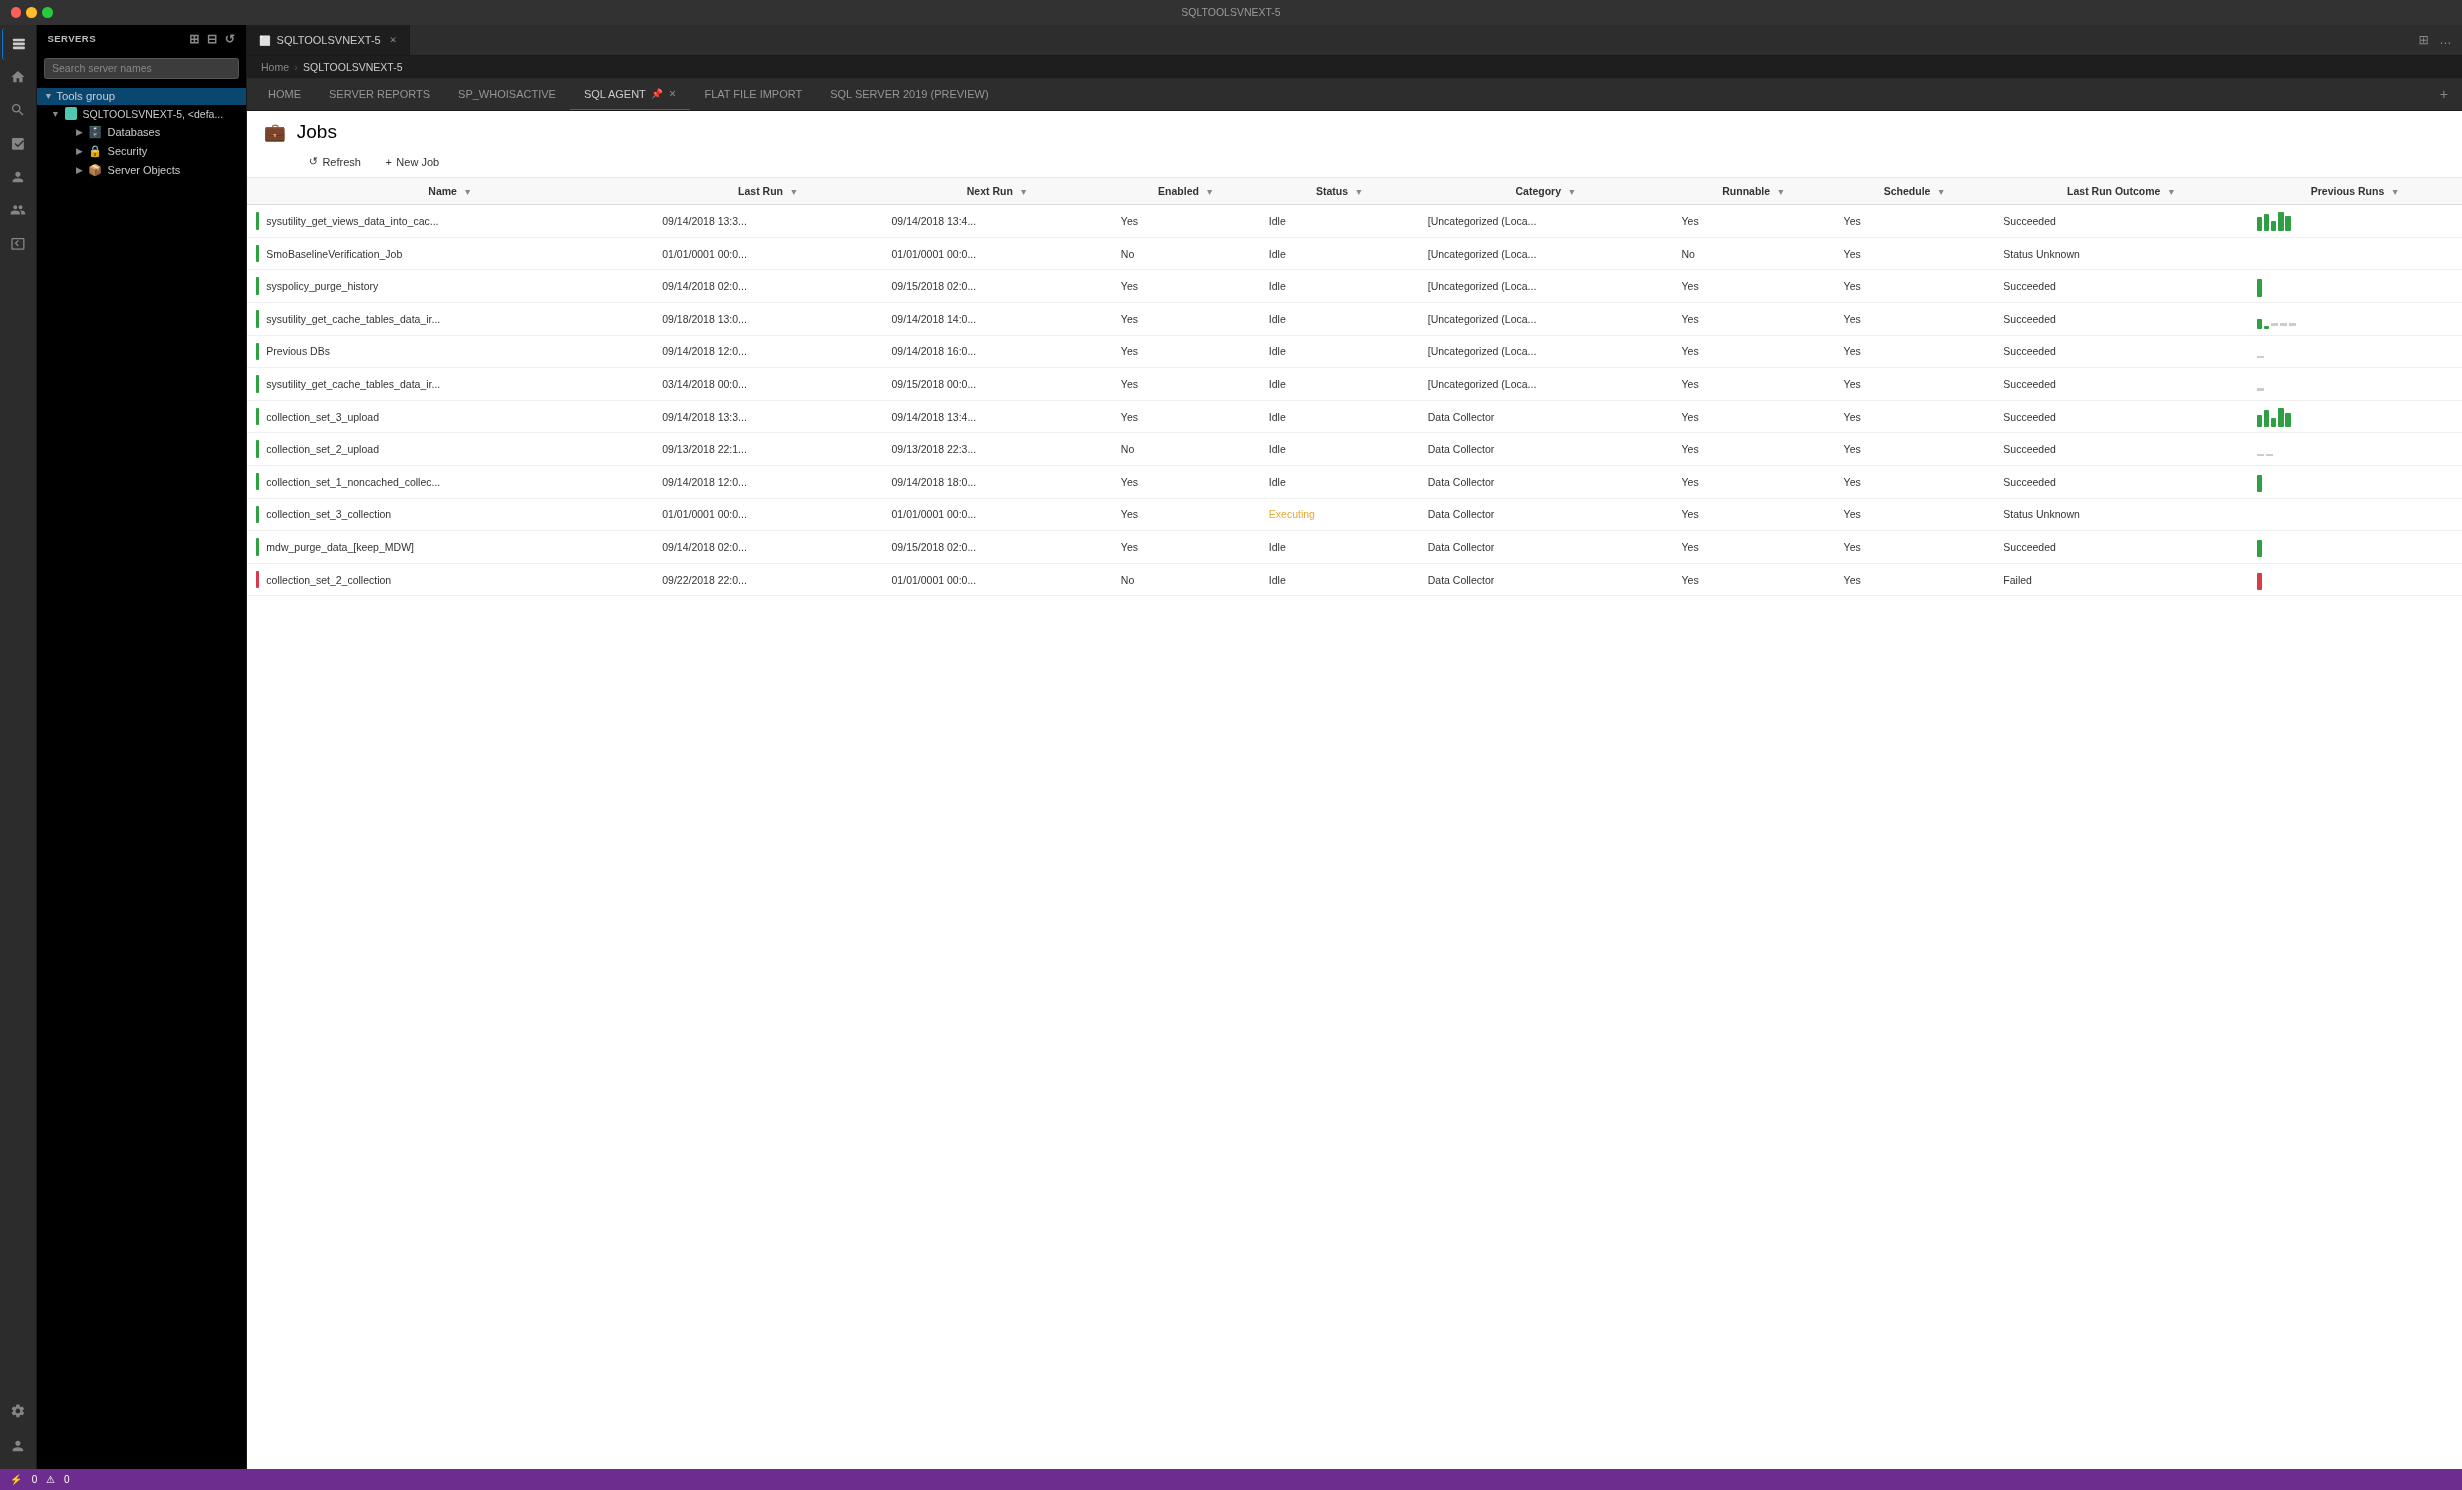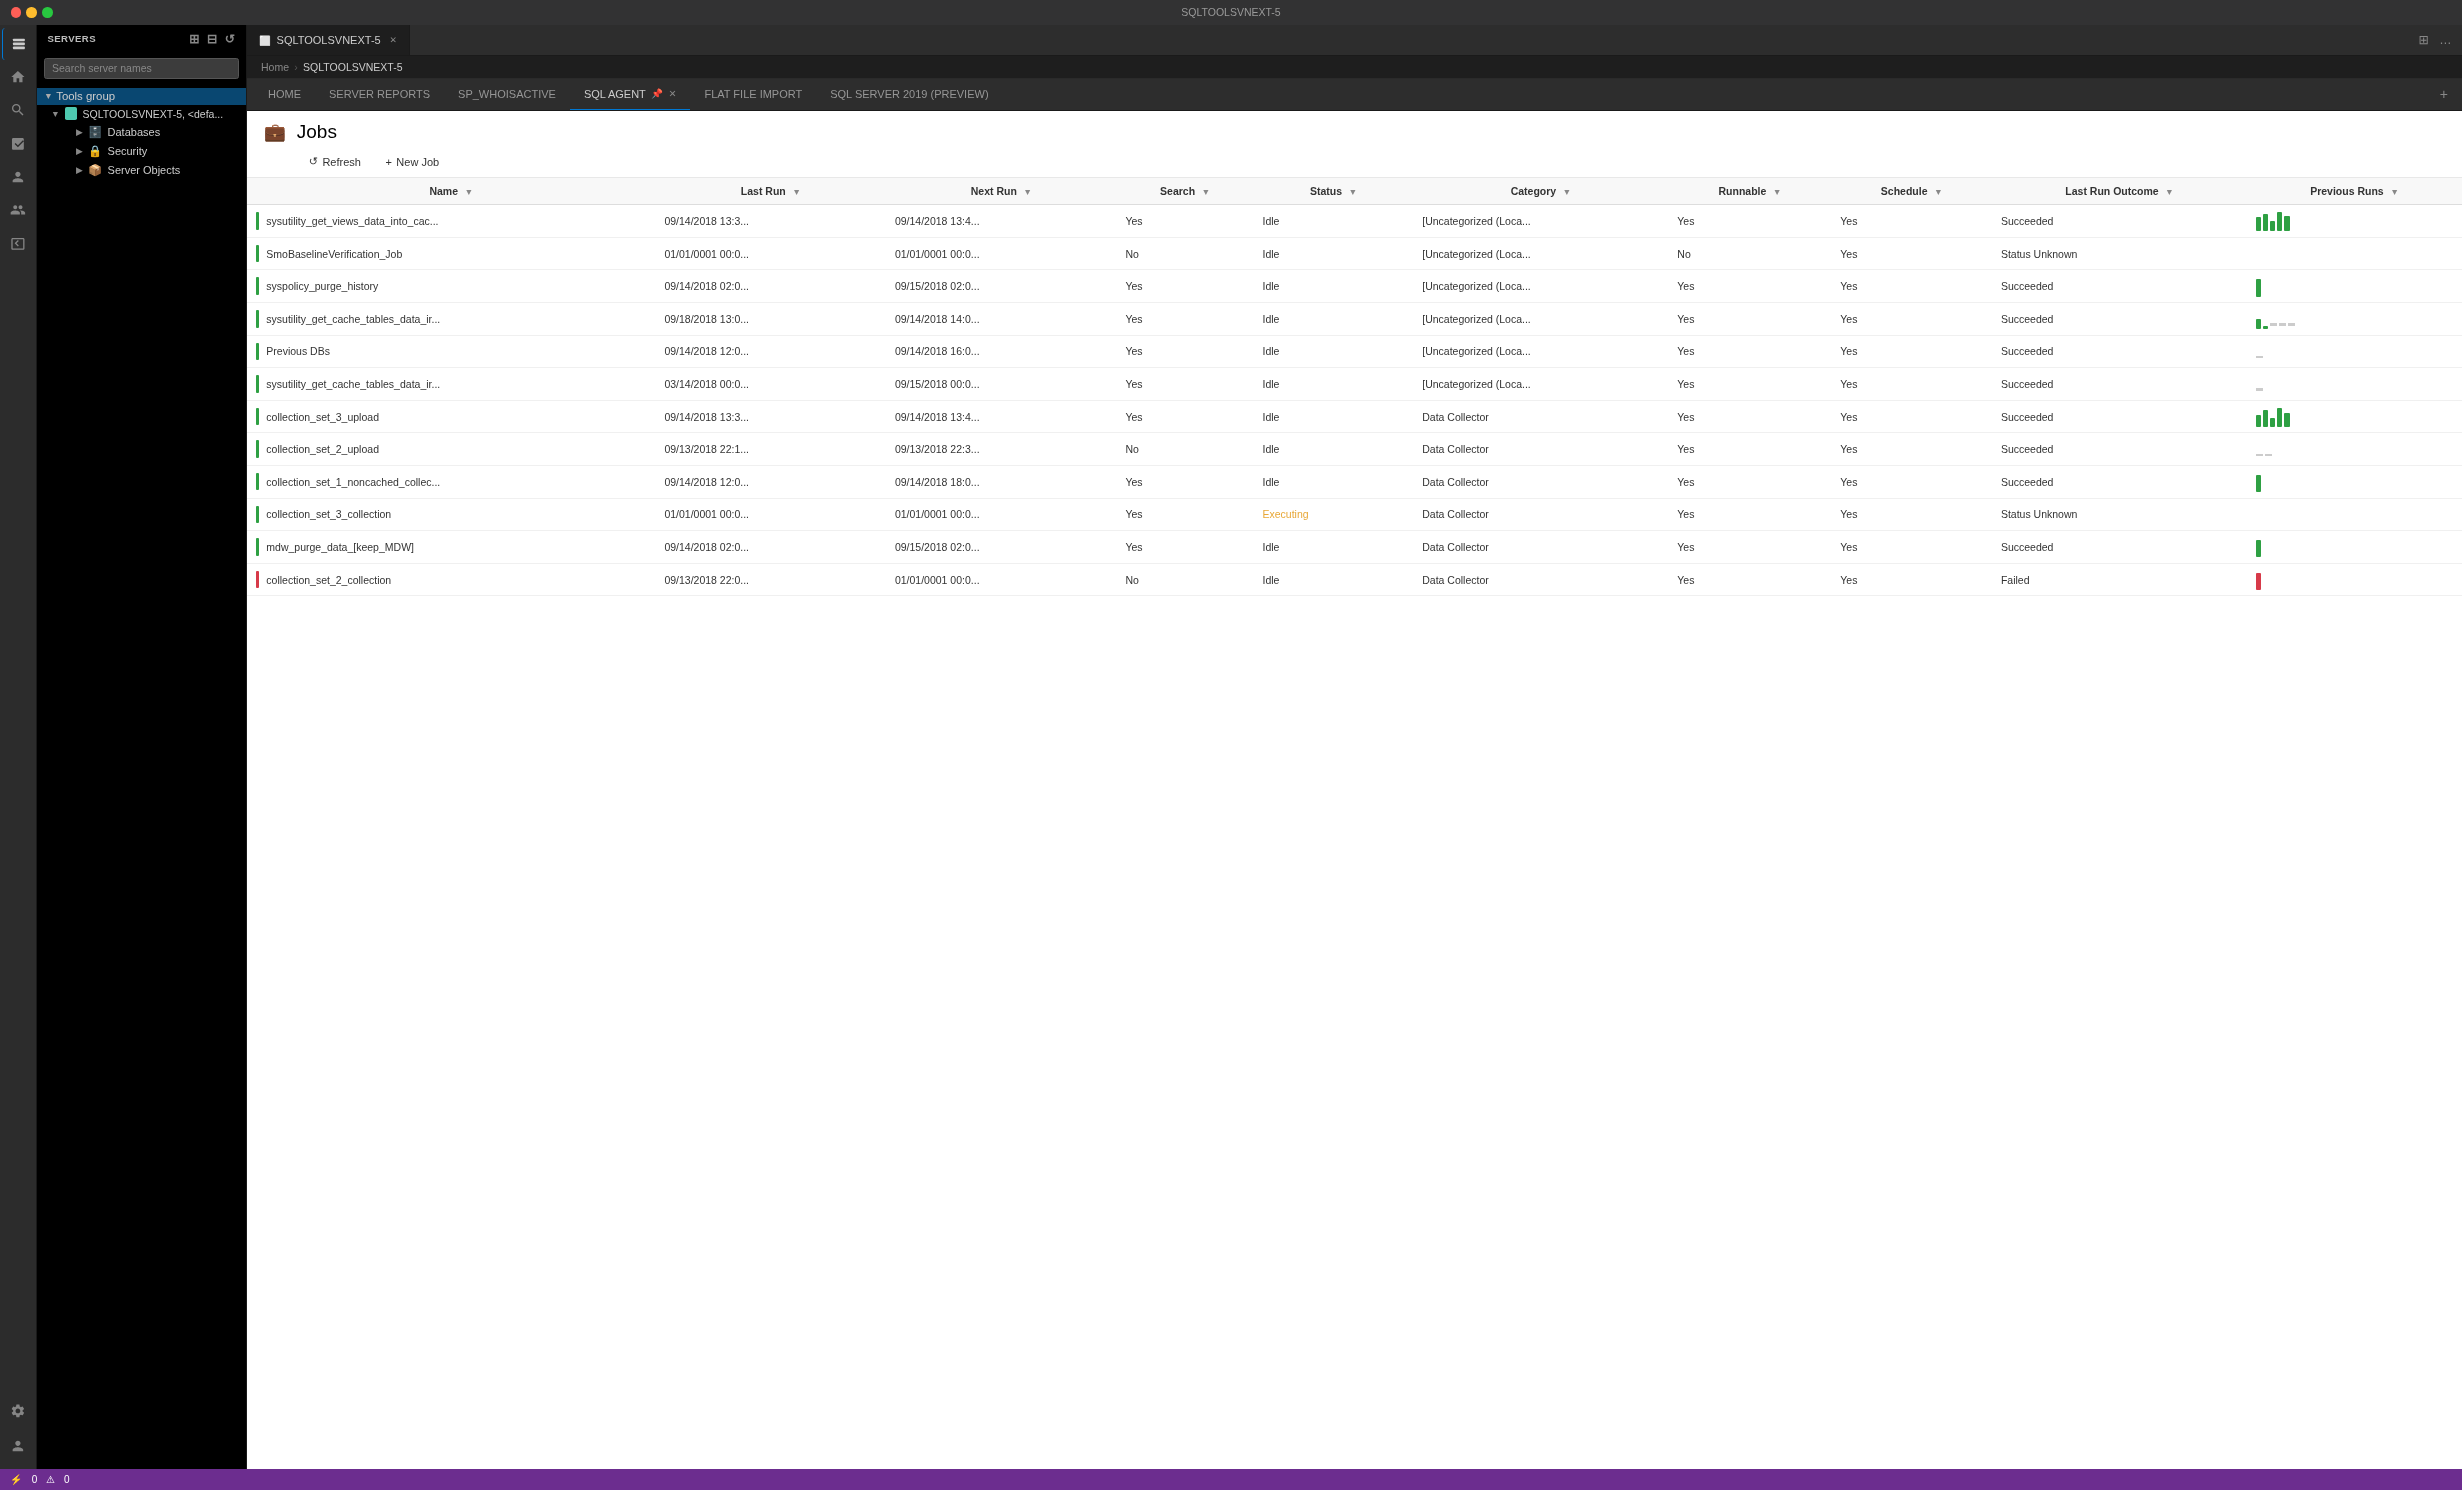--- a/index.html
+++ b/index.html
@@ -276,21 +276,21 @@
               </th>
               <th class="col-lastrun">
                 <span>Last Run</span>
                 <span class="sort-icon">▼</span>
               </th>
               <th class="col-nextrun">
                 <span>Next Run</span>
                 <span class="sort-icon">▼</span>
               </th>
               <th class="col-enabled">
-                <span>Search</span>
+                <span>Enabled</span>
                 <span class="sort-icon">▼</span>
               </th>
               <th class="col-status">
                 <span>Status</span>
                 <span class="sort-icon">▼</span>
               </th>
               <th class="col-category">
                 <span>Category</span>
                 <span class="sort-icon">▼</span>
               </th>
@@ -553,21 +553,21 @@
                   </div>
                 </td>
   </tr>
               <tr>
     <td class="col-name">
       <div class="name-cell">
         <span class="status-bar status-red"></span>
         <span>collection_set_2_collection</span>
       </div>
     </td>
-    <td class="col-lastrun">09/13/2018 22:0...</td>
+    <td class="col-lastrun">09/22/2018 22:0...</td>
     <td class="col-nextrun">01/01/0001 00:0...</td>
     <td class="col-enabled">No</td>
     <td class="col-status"><span class="">Idle</span></td>
     <td class="col-category">Data Collector</td>
     <td class="col-runnable">Yes</td>
     <td class="col-schedule">Yes</td>
     <td class="col-lastoutcome">Failed</td>
     <td class="col-prevruns">
                   <div class="prev-runs">
                     <div class="run-bar run-red" style="height:17.5px;"></div>

